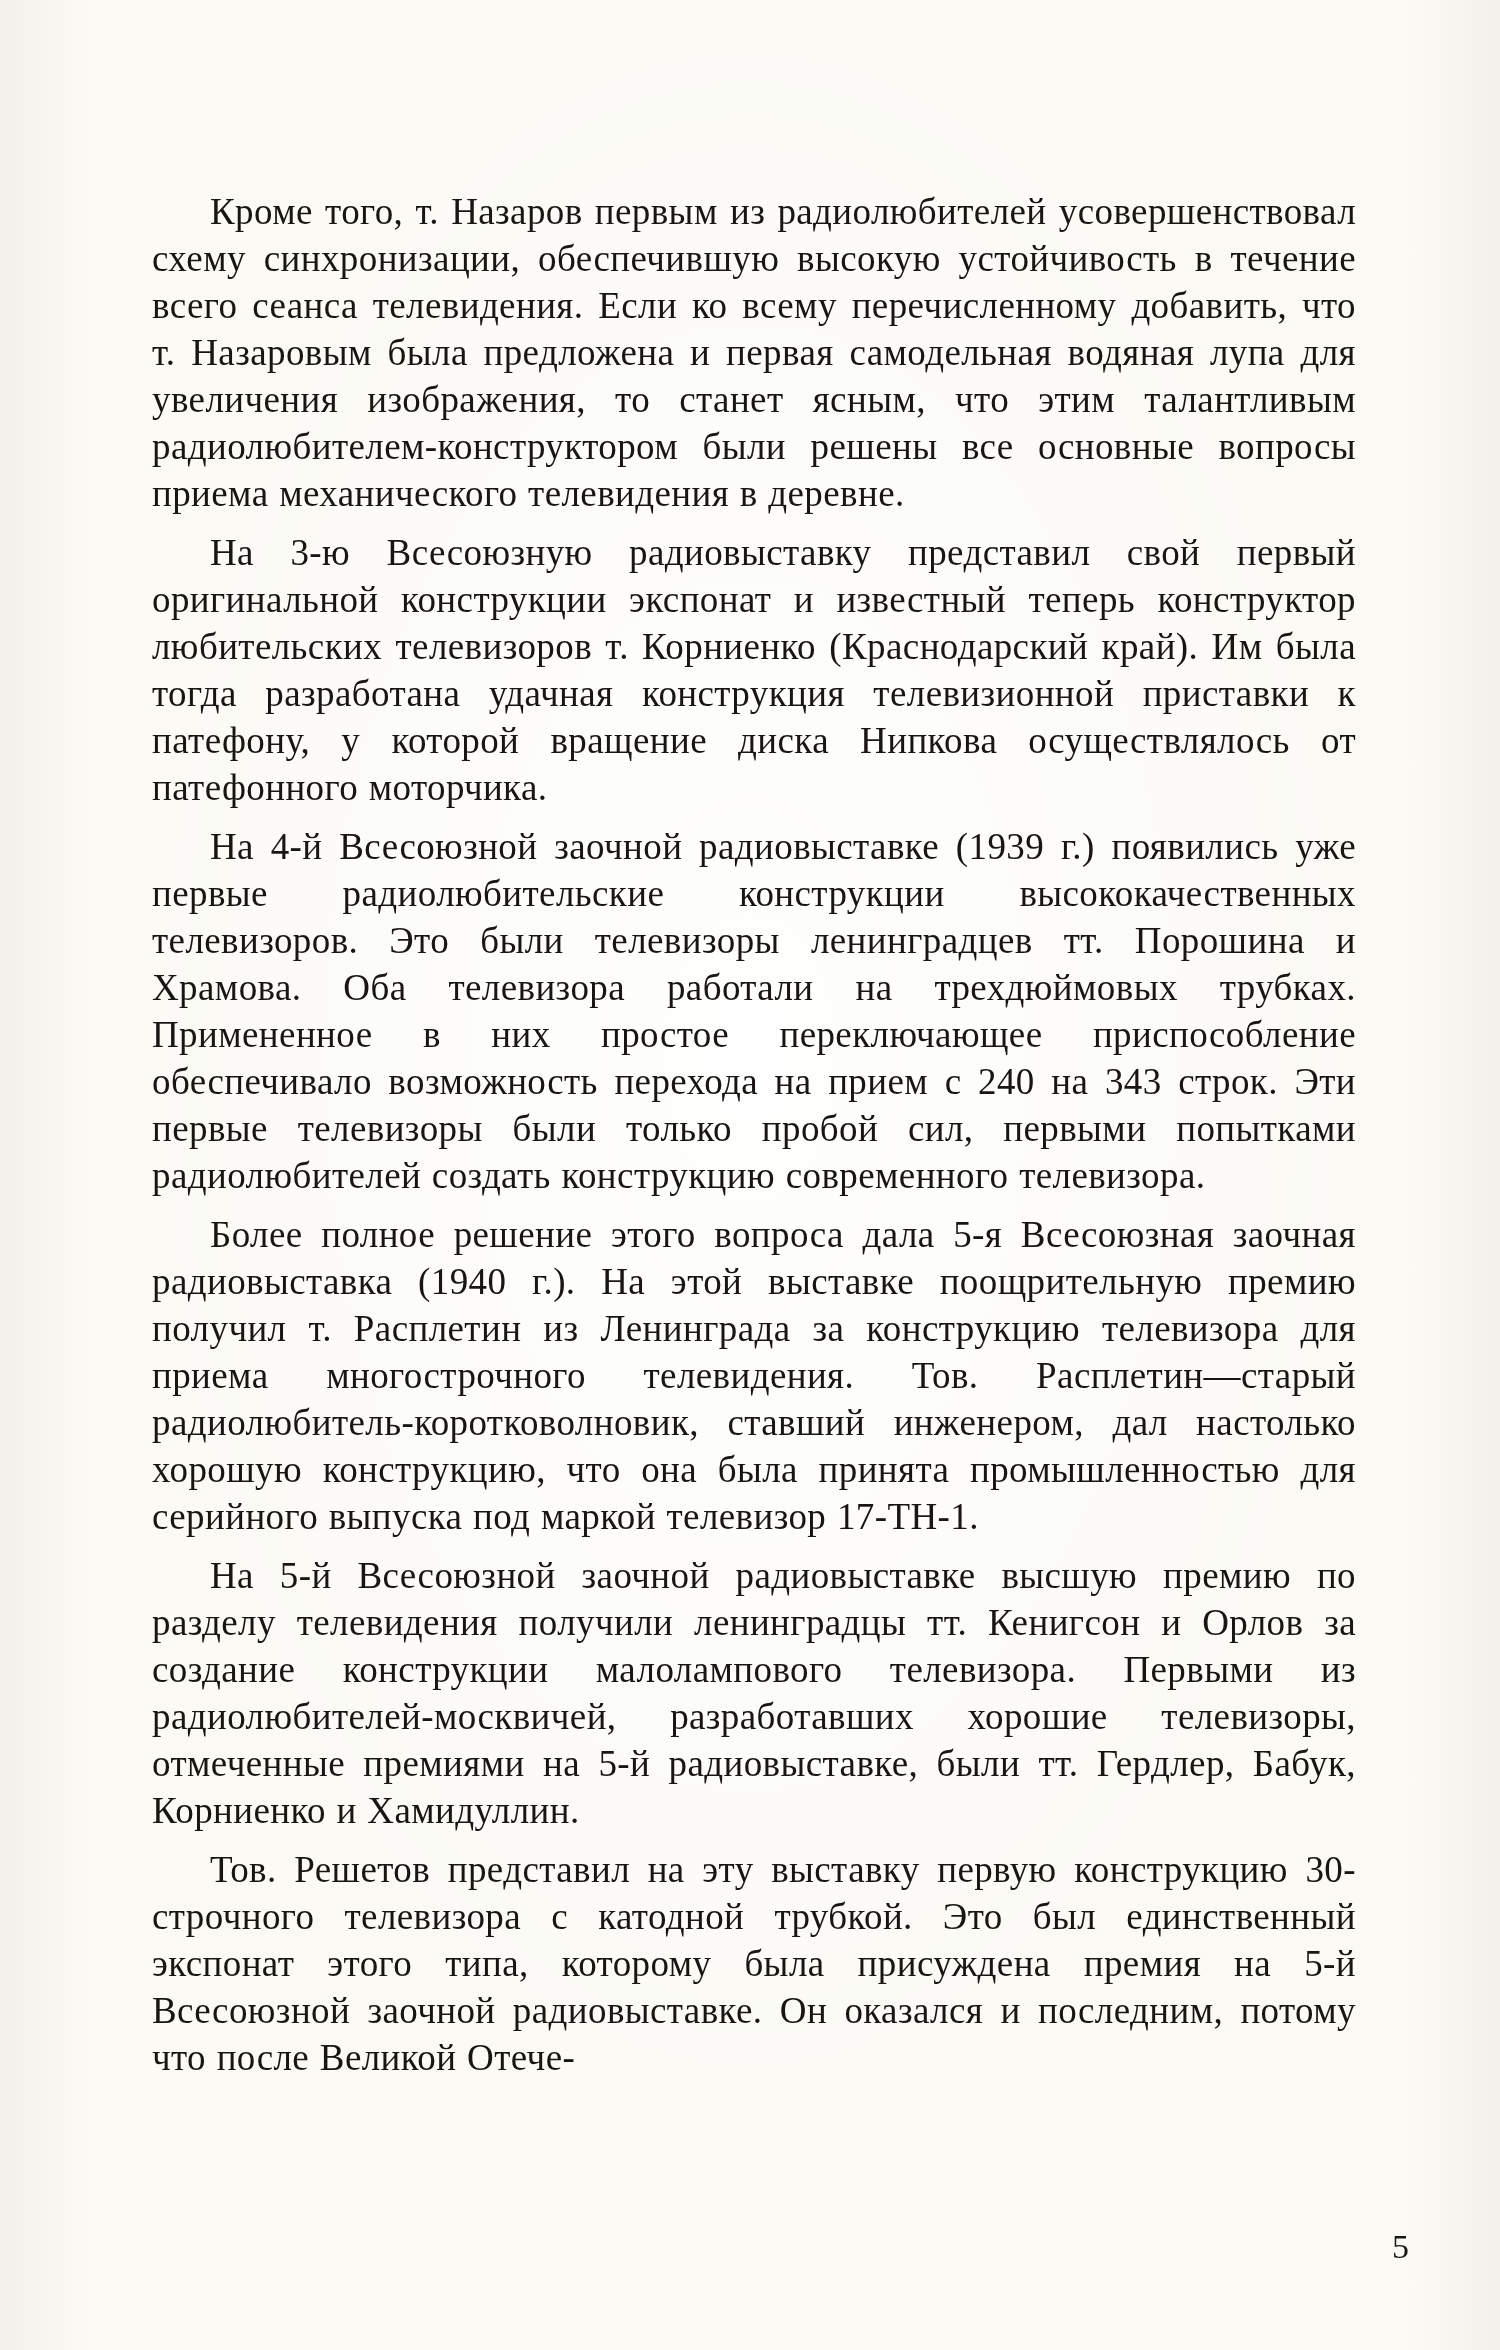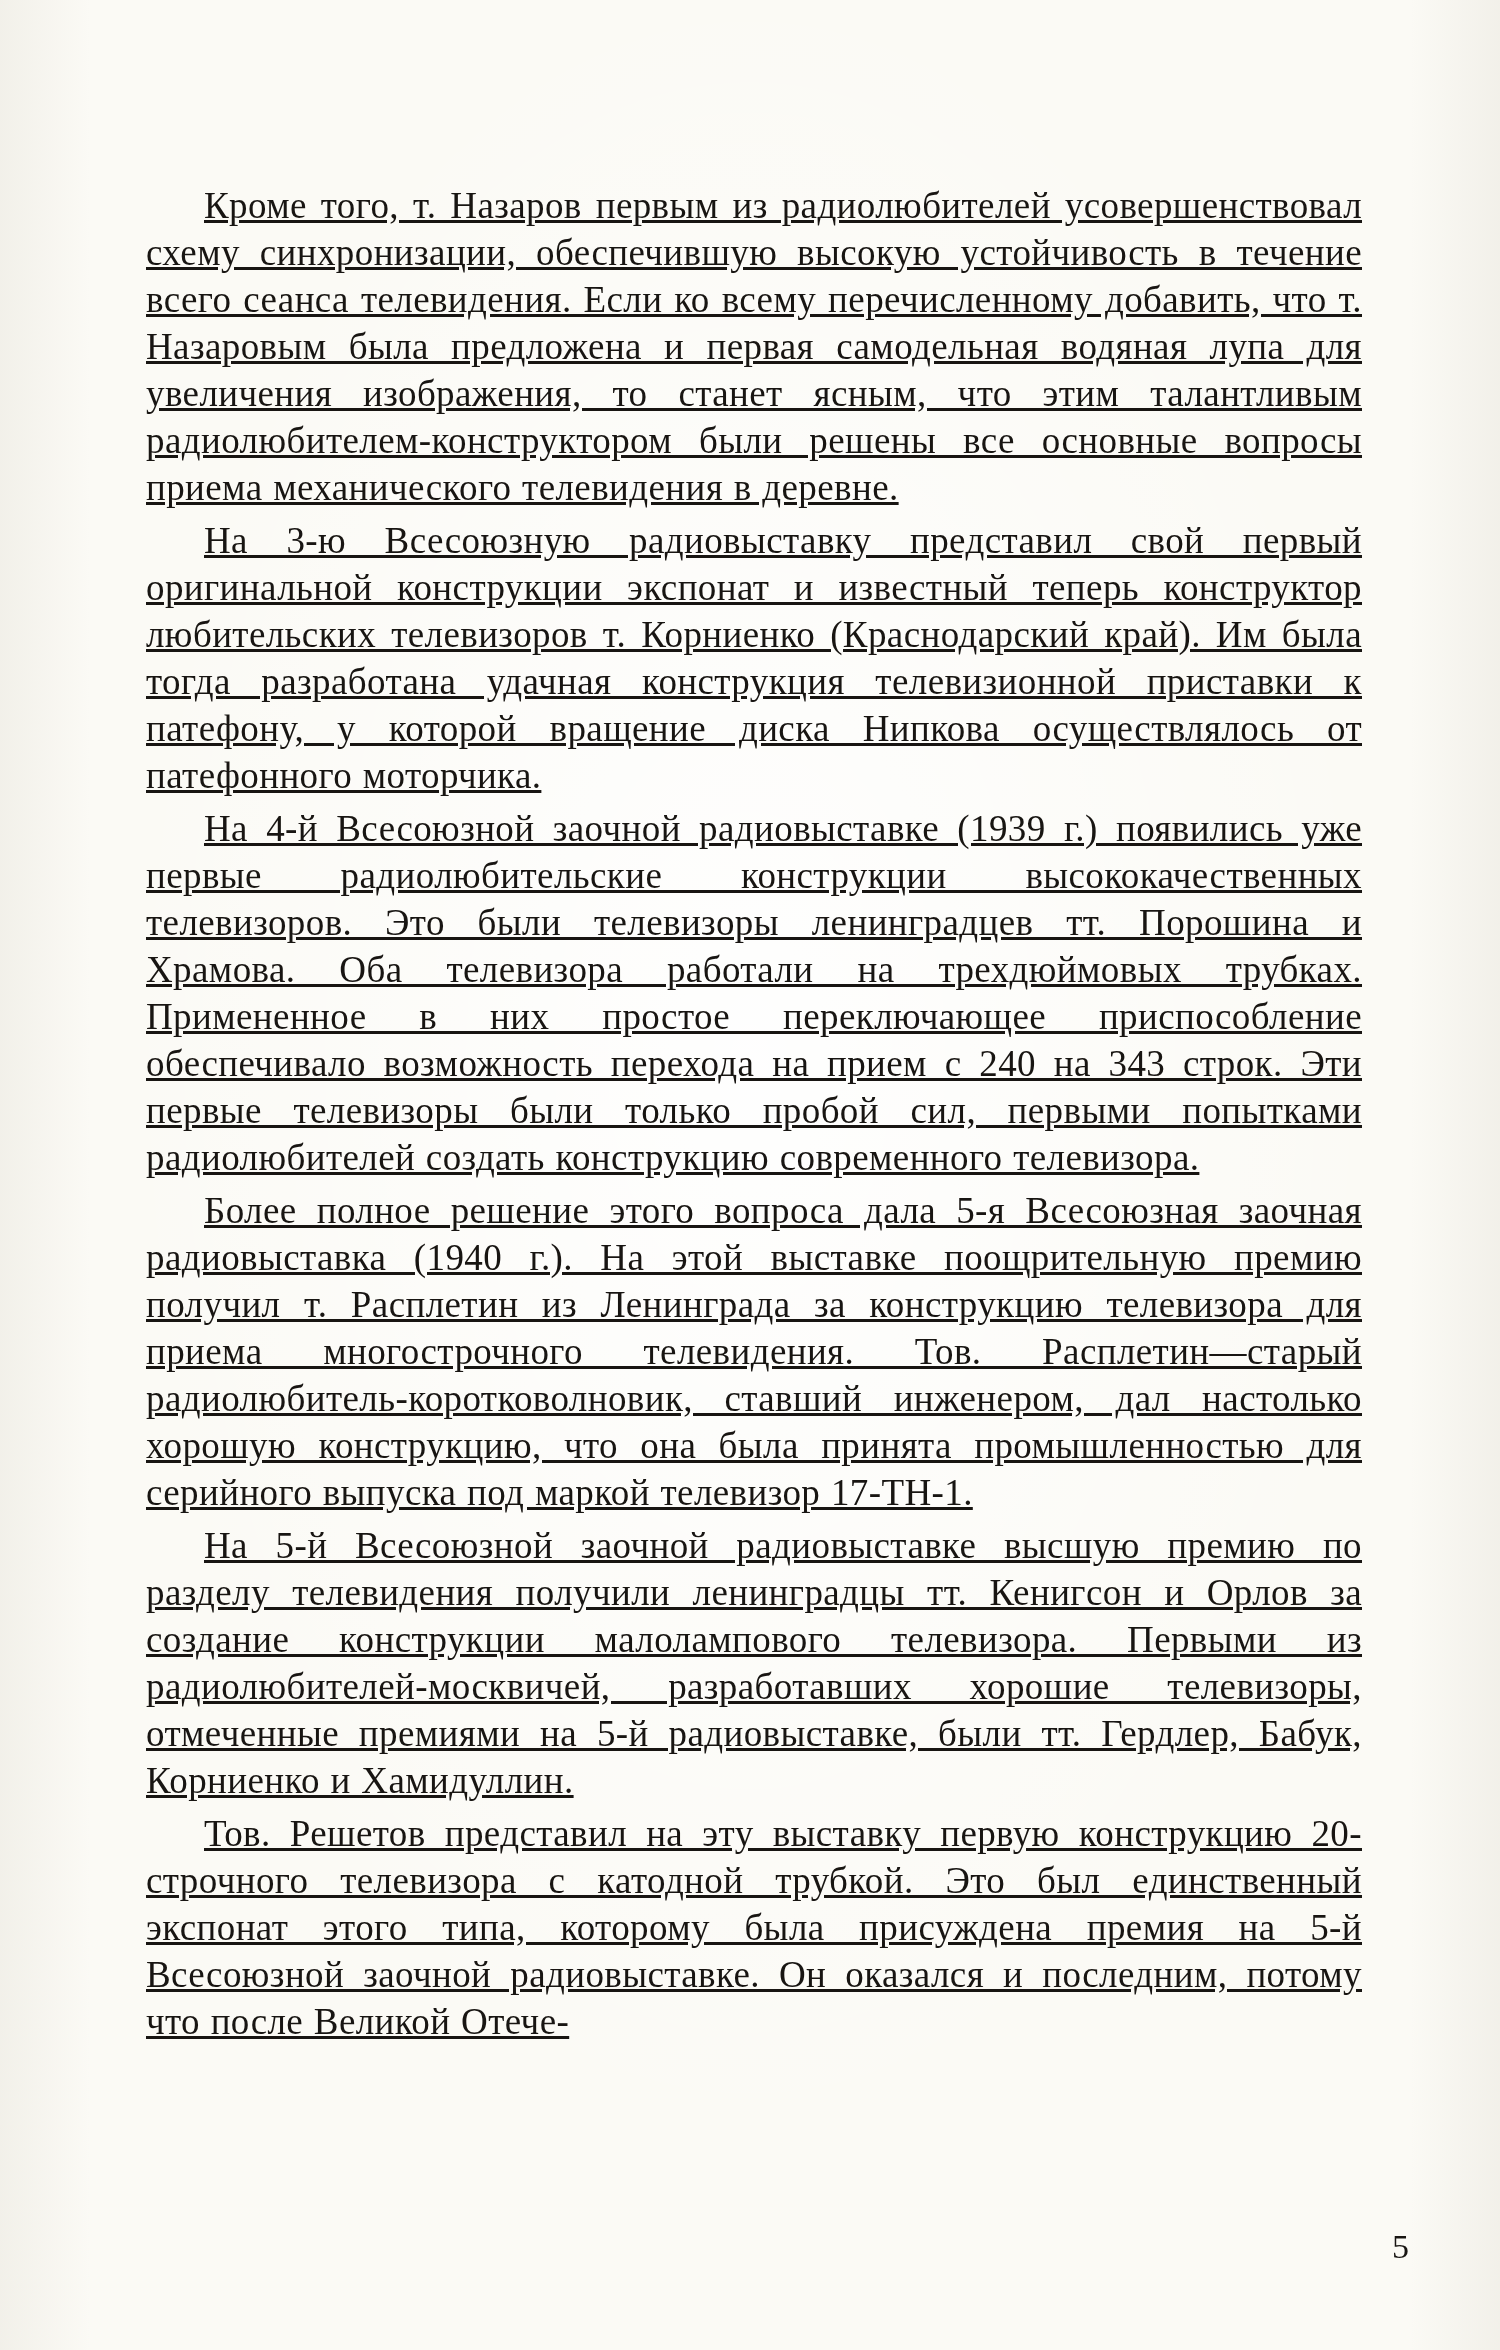--- a/index.html
+++ b/index.html
@@ -24,44 +24,43 @@
       #fbfaf5;
   }
   .page-text {
     position: absolute;
     left: 140px;
     top: 176px;
     width: 1228px;
     color: #181512;
   }
   .page-text p {
-    margin: 6px;
+    margin: 12px;
     font-size: 37px;
     line-height: 47px;
     text-align: justify;
     text-indent: 58px;
     letter-spacing: 0.4px;
     word-spacing: 1px;
-    text-decoration: underline;
   }
   .page-number {
     position: absolute;
     left: 1392px;
     top: 2228px;
     font-size: 34px;
     color: #181512;
     letter-spacing: 0.5px;
   }
 </style>
 </head>
 <body>
 
 <div class="scan-page">
   <div class="page-text">
     <p>Кроме того, т. Назаров первым из радиолюбителей усовершенствовал схему синхронизации, обеспечившую высокую устойчивость в течение всего сеанса телевидения. Если ко всему перечисленному добавить, что т. Назаровым была предложена и первая самодельная водяная лупа для увеличения изображения, то станет ясным, что этим талантливым радиолюбителем-конструктором были решены все основные вопросы приема механического телевидения в деревне.</p>
     <p>На 3-ю Всесоюзную радиовыставку представил свой первый оригинальной конструкции экспонат и известный теперь конструктор любительских телевизоров т. Корниенко (Краснодарский край). Им была тогда разработана удачная конструкция телевизионной приставки к патефону, у которой вращение диска Нипкова осуществлялось от патефонного моторчика.</p>
     <p>На 4-й Всесоюзной заочной радиовыставке (1939 г.) появились уже первые радиолюбительские конструкции высококачественных телевизоров. Это были телевизоры ленинградцев тт. Порошина и Храмова. Оба телевизора работали на трехдюймовых трубках. Примененное в них простое переключающее приспособление обеспечивало возможность перехода на прием с 240 на 343 строк. Эти первые телевизоры были только пробой сил, первыми попытками радиолюбителей создать конструкцию современного телевизора.</p>
     <p>Более полное решение этого вопроса дала 5-я Всесоюзная заочная радиовыставка (1940 г.). На этой выставке поощрительную премию получил т. Расплетин из Ленинграда за конструкцию телевизора для приема многострочного телевидения. Тов. Расплетин—старый радиолюбитель-коротковолновик, ставший инженером, дал настолько хорошую конструкцию, что она была принята промышленностью для серийного выпуска под маркой телевизор 17-ТН-1.</p>
     <p>На 5-й Всесоюзной заочной радиовыставке высшую премию по разделу телевидения получили ленинградцы тт. Кенигсон и Орлов за создание конструкции малолампового телевизора. Первыми из радиолюбителей-москвичей, разработавших хорошие телевизоры, отмеченные премиями на 5-й радиовыставке, были тт. Гердлер, Бабук, Корниенко и Хамидуллин.</p>
-    <p>Тов. Решетов представил на эту выставку первую конструкцию 20-строчного телевизора с катодной трубкой. Это был единственный экспонат этого типа, которому была присуждена премия на 5-й Всесоюзной заочной радиовыставке. Он оказался и последним, потому что после Великой Отече-</p>
+    <p>Тов. Решетов представил на эту выставку первую конструкцию 30-строчного телевизора с катодной трубкой. Это был единственный экспонат этого типа, которому была присуждена премия на 5-й Всесоюзной заочной радиовыставке. Он оказался и последним, потому что после Великой Отече-</p>
   </div>
   <div class="page-number">5</div>
 </div>
 
 </body></html>

